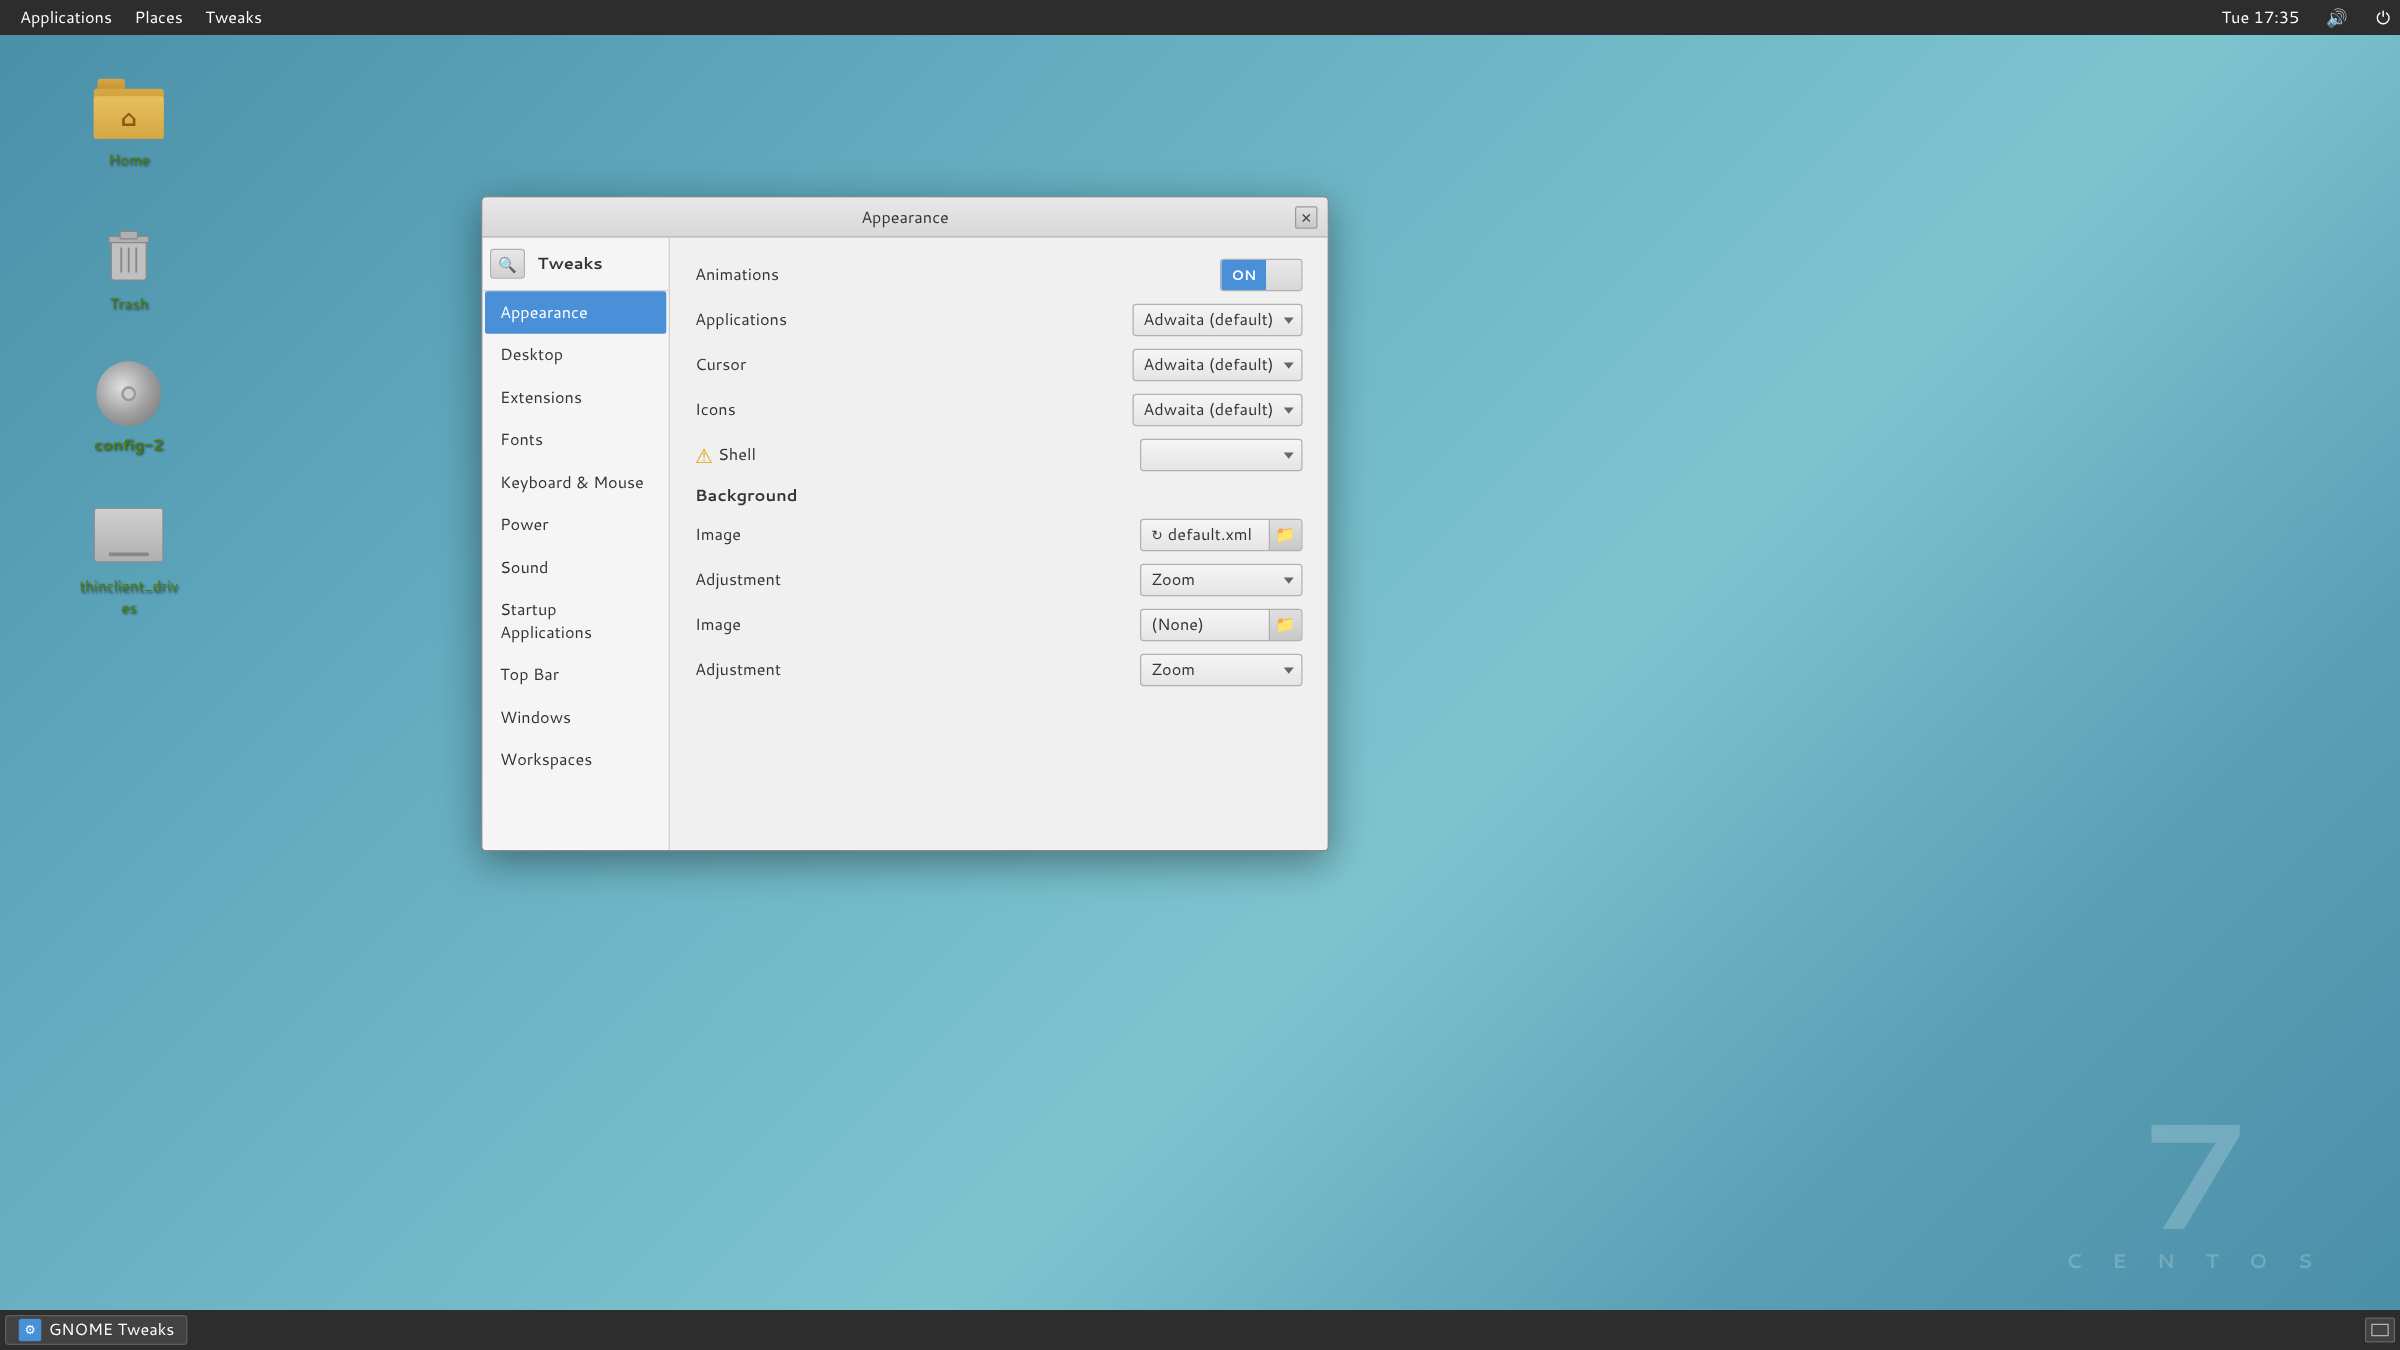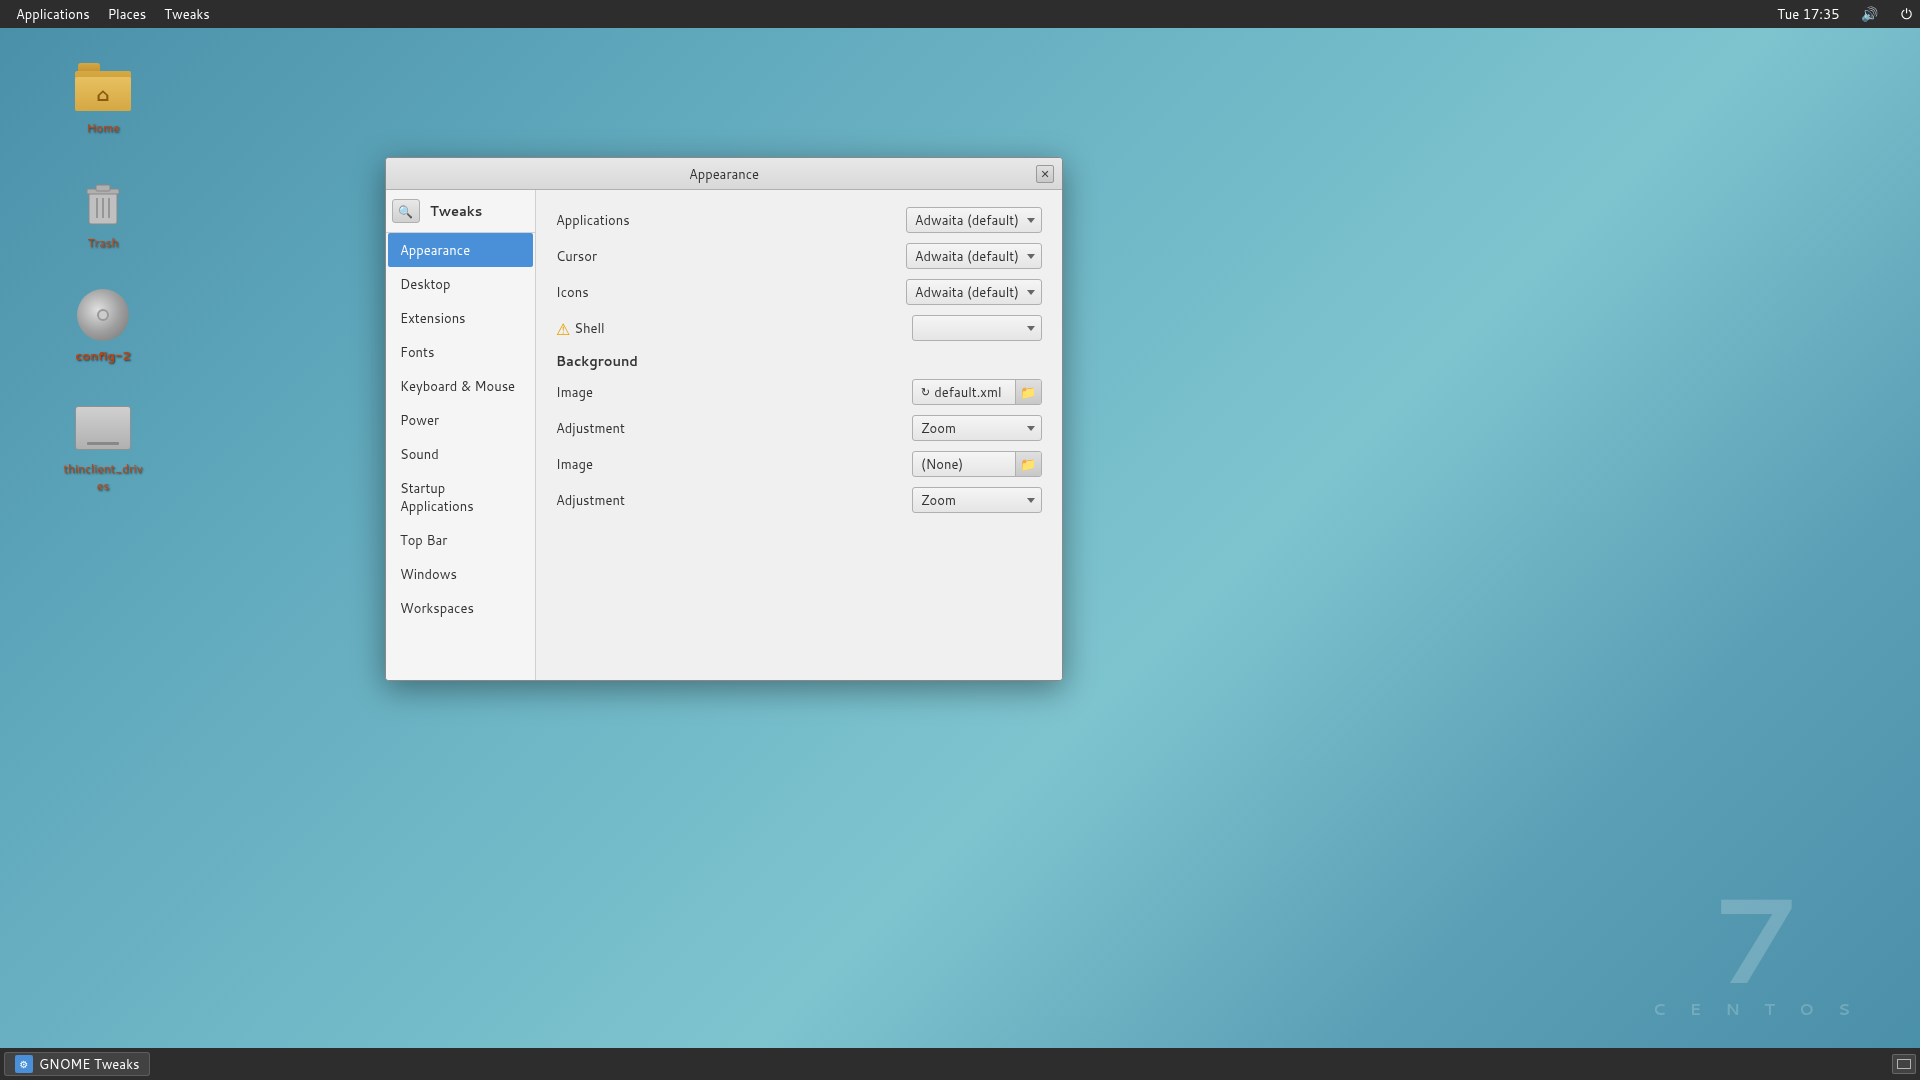--- a/index.html
+++ b/index.html
@@ -58,21 +58,21 @@
       border-radius: 4px;
     }
     .desktop-icon .icon-img {
       width: 56px;
       height: 56px;
       display: flex;
       align-items: center;
       justify-content: center;
     }
     .desktop-icon .icon-label {
-      color: #c2410c;
+      color: #4d7c0f;
       font-size: 12px;
       text-align: center;
       text-shadow: 1px 1px 2px rgba(0,0,0,0.7);
       margin-top: 4px;
       word-break: break-word;
     }
 
     
     .folder-icon {
       width: 56px;
@@ -537,20 +537,27 @@
       <div class="sidebar-item">Power</div>
       <div class="sidebar-item">Sound</div>
       <div class="sidebar-item">Startup Applications</div>
       <div class="sidebar-item">Top Bar</div>
       <div class="sidebar-item">Windows</div>
       <div class="sidebar-item">Workspaces</div>
     </div>
 
     <div class="content">
 
+      <div class="setting-row">
+        <span class="setting-label">Animations</span>
+        <div class="toggle-switch">
+          <div class="toggle-on">ON</div>
+          <div class="toggle-off"></div>
+        </div>
+      </div>
 
 
       <div class="setting-row">
         <span class="setting-label">Applications</span>
         <div class="dropdown">
           <span>Adwaita (default)</span>
           <div class="dropdown-arrow"></div>
         </div>
       </div>
 

